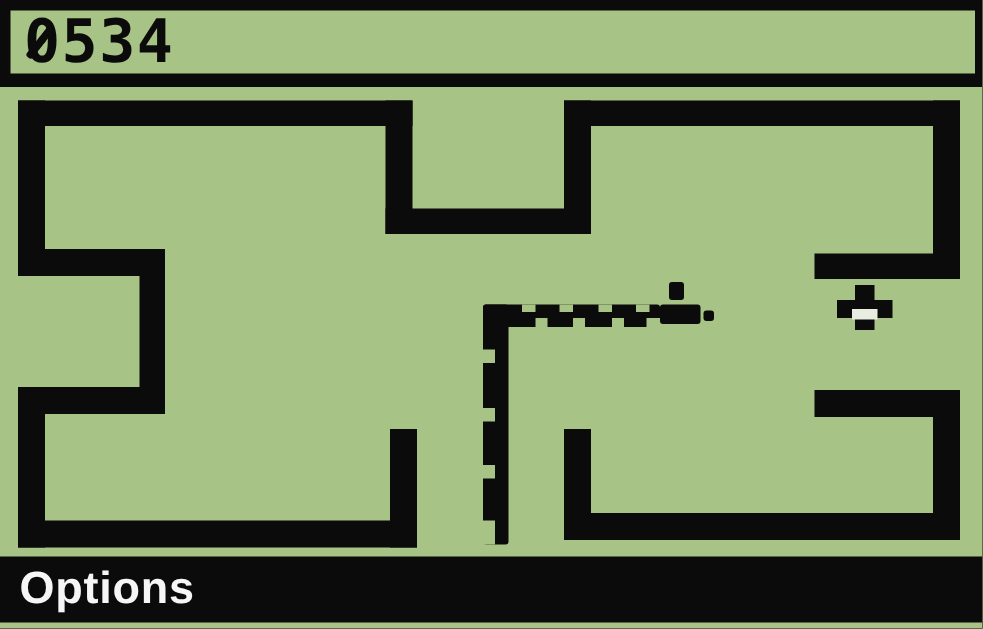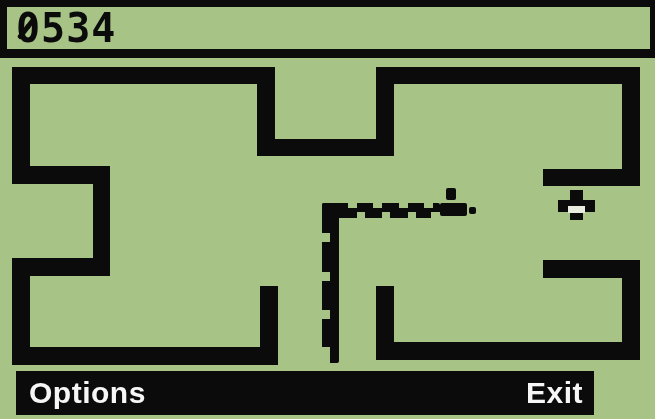--- a/index.html
+++ b/index.html
@@ -35,21 +35,21 @@
   
   .layer{position:absolute;left:0;top:0;width:655px;height:419px;}
   .layer div{position:absolute;}
   .wall{background:var(--ink,#0b0b0b);}
   .snake-bar{background:var(--ink,#0b0b0b);border-radius:2px;}
   .snake-notch{background:var(--green,#a7c385);}
   .food-part{background:var(--ink,#0b0b0b);}
   .food-notch{background:var(--food-notch,#e8ede0);}
   
   .softkey-bar{
-    position:absolute;left:16px;top:371px;width:578px;height:44px;
+    position:absolute;left:0;top:371px;width:655px;height:44px;
     background:var(--ink,#0b0b0b);
     color:var(--softkey,#f6f6f6);
     font-weight:bold;font-size:30px;line-height:44px;
     letter-spacing:0.5px;
     text-align:right;
   }
   .softkey-left{position:absolute;left:13px;top:0;cursor:pointer;}
   .softkey-right{position:absolute;right:11px;top:0;cursor:pointer;}
   
 </style>
@@ -115,16 +115,15 @@
 
   <div class="status-bar">
     <div class="score">
       <span>0534</span>
       <i class="zero-slash"></i>
     </div>
   </div>
 
   <div class="softkey-bar">
     <span class="softkey-left">Options</span>
-    <span class="softkey-right">Exit</span>
   </div>
 
 </div>
 
 </body></html>

